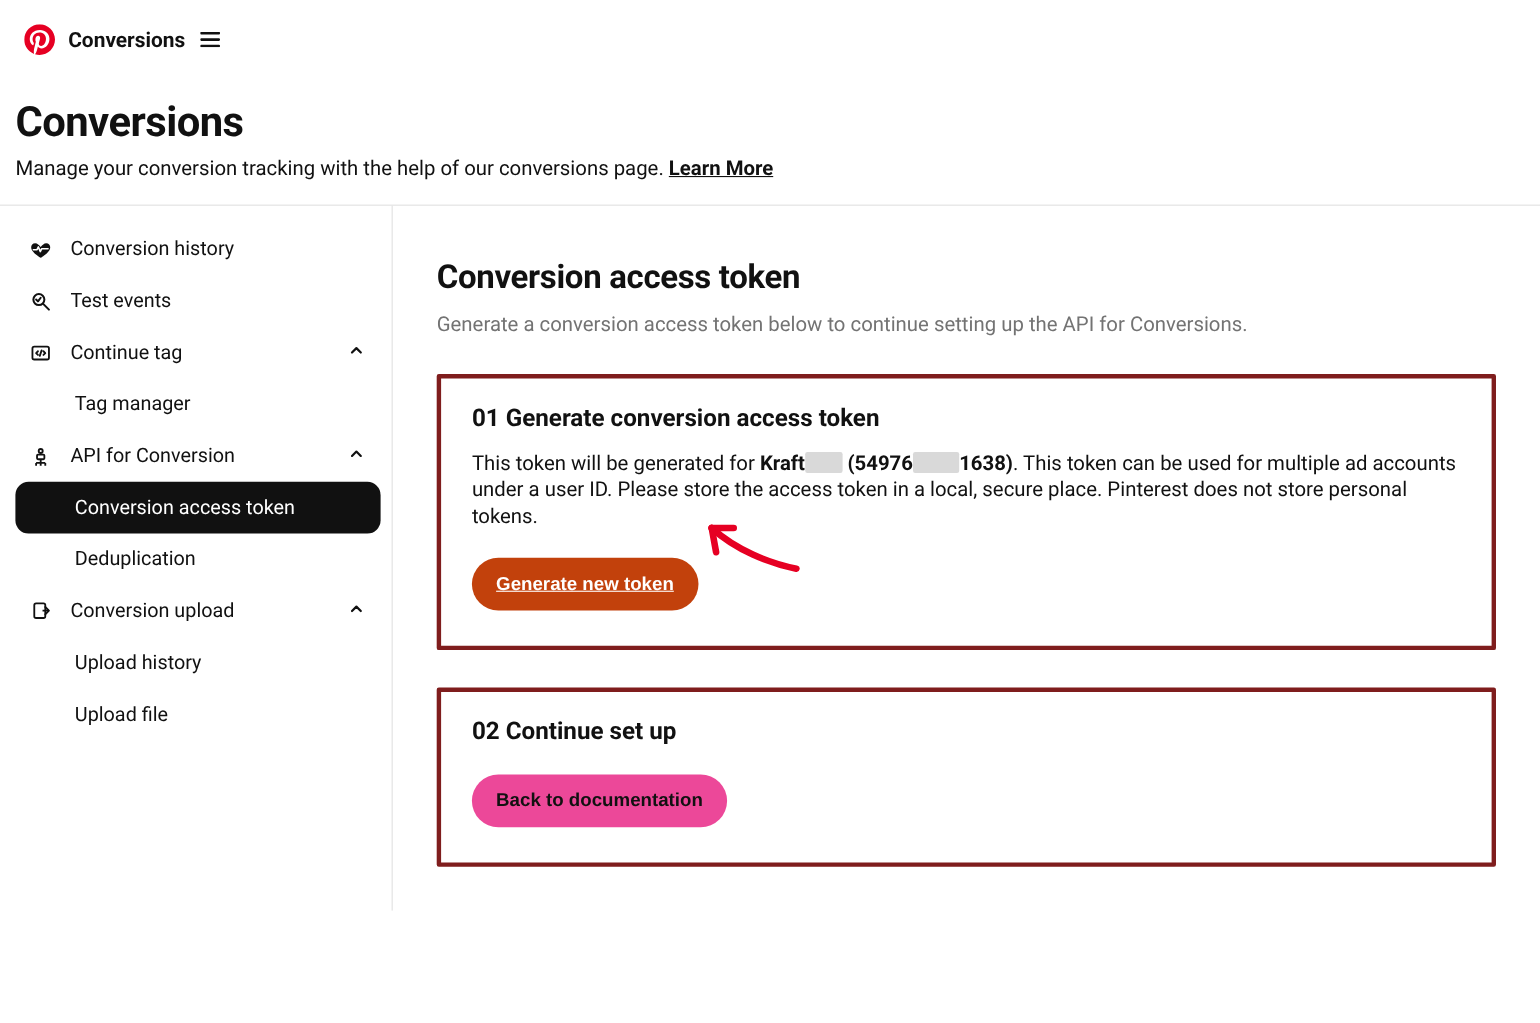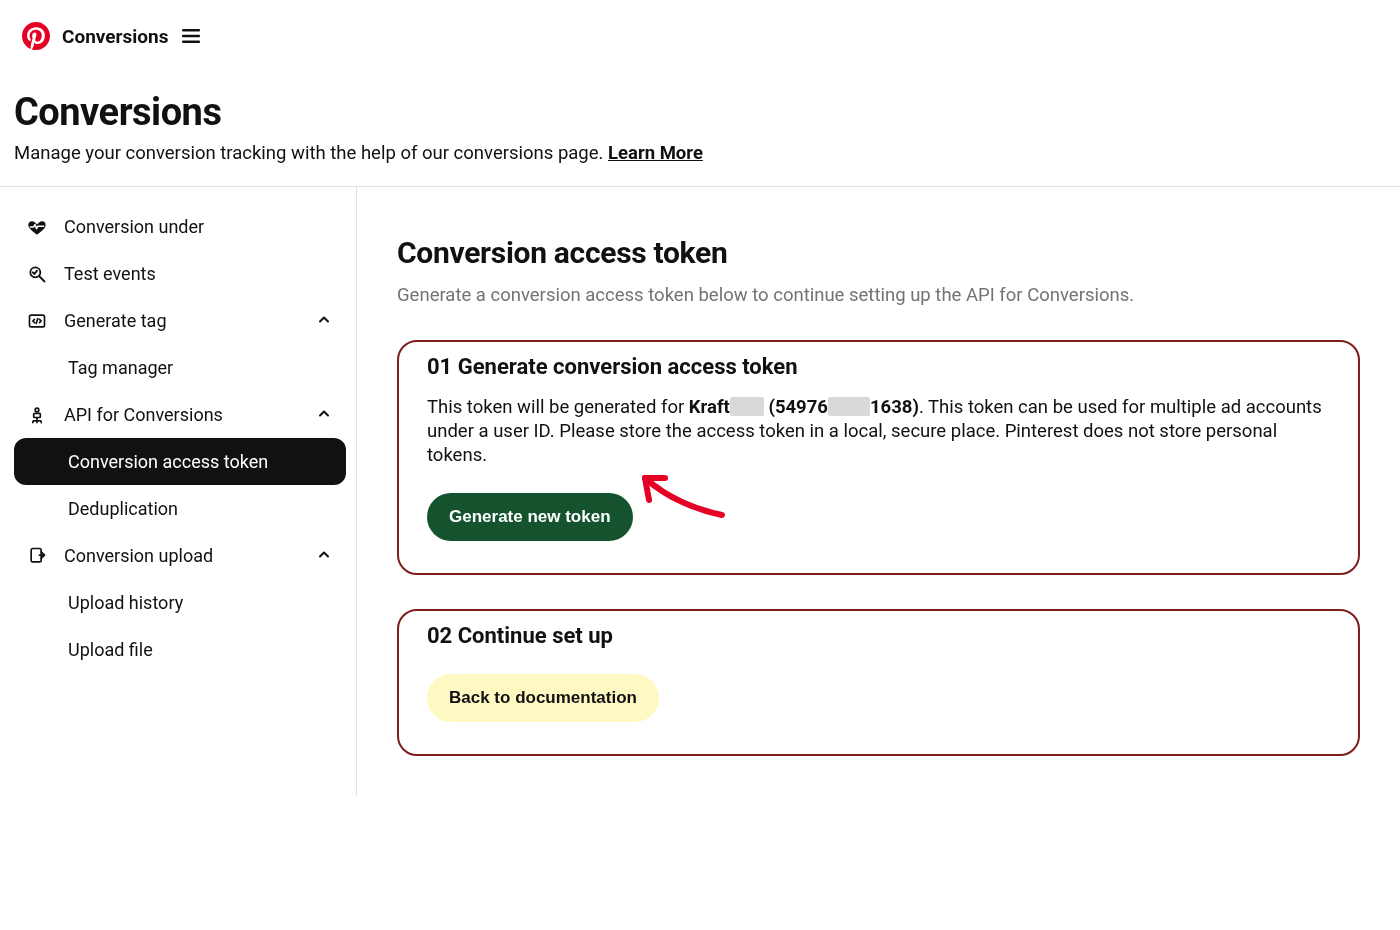--- a/index.html
+++ b/index.html
@@ -108,23 +108,23 @@
       font-weight: 700;
       letter-spacing: -0.3px;
     }
     .section-desc {
       font-size: 18.5px;
       margin-top: 14px;
       color: #737373;
     }
 
     .card {
-      border: 2px solid #7f1d1d;
-      border-radius: 20px;
-      padding: 12px 28px 32px 28px;
+      border: 4px solid #7f1d1d;
+      border-radius: 2px;
+      padding: 24px 28px 32px 28px;
       margin-top: 34px;
       position: relative;
     }
     .card-title {
       font-size: 22px;
       font-weight: 700;
     }
     .card-body {
       font-size: 18.5px;
       margin-top: 16px;
@@ -142,25 +142,26 @@
       display: inline-block;
       border: none;
       border-radius: 999px;
       padding: 14px 22px;
       font-size: 17px;
       font-weight: 600;
       cursor: pointer;
       margin-top: 26px;
     }
     .btn-primary {
-      background: #14532d;
+      background: #c2410c;
       color: #fff;
+      text-decoration: underline;
     }
     .btn-secondary {
-      background: #fef9c3;
+      background: #ec4899;
       color: #111;
     }
   </style>
 </head>
 <body>
 
 <div class="topbar">
   <span class="logo">
     <svg viewBox="0 0 24 24" fill="#E60023">
         <path d="M12 0C5.373 0 0 5.373 0 12c0 5.084 3.163 9.426 7.627 11.174-.105-.949-.2-2.405.042-3.441.218-.937 1.407-5.965 1.407-5.965s-.359-.719-.359-1.782c0-1.668.967-2.914 2.171-2.914 1.023 0 1.518.769 1.518 1.69 0 1.029-.655 2.568-.994 3.995-.283 1.194.599 2.169 1.777 2.169 2.133 0 3.772-2.249 3.772-5.495 0-2.873-2.064-4.882-5.012-4.882-3.414 0-5.418 2.561-5.418 5.207 0 1.031.397 2.138.893 2.738.098.119.112.224.083.345l-.333 1.36c-.053.22-.174.267-.402.161-1.499-.698-2.436-2.889-2.436-4.649 0-3.785 2.75-7.262 7.929-7.262 4.163 0 7.398 2.967 7.398 6.931 0 4.136-2.607 7.464-6.227 7.464-1.216 0-2.359-.631-2.75-1.378l-.748 2.853c-.271 1.043-1.002 2.35-1.492 3.146C9.57 23.812 10.763 24 12 24c6.627 0 12-5.373 12-12S18.627 0 12 0z"></path>
@@ -190,42 +191,42 @@
   <nav class="sidebar">
 
 
     <div class="nav-item">
       <span class="icon-slot">
         <svg width="20" height="20" viewBox="0 0 24 24" fill="#111">
             <path d="M12 21s-7-4.35-9.5-8.5C.5 9 2 5 6 5c2.5 0 4 2 6 4 2-2 3.5-4 6-4 4 0 5.5 4 3.5 7.5C19 16.65 12 21 12 21z"></path>
             <path d="M4 12h4l1.5-3 2 5 1.5-3H20" stroke="#fff" stroke-width="1.8" fill="none" stroke-linecap="round" stroke-linejoin="round"></path>
           </svg>
       </span>
-      <span>Conversion under</span>
+      <span>Conversion history</span>
     </div>
 
     <div class="nav-item">
       <span class="icon-slot">
         <svg width="20" height="20" viewBox="0 0 24 24" fill="none" stroke="#111" stroke-width="2.2">
             <circle cx="10" cy="10" r="6"></circle>
             <line x1="15" y1="15" x2="21" y2="21" stroke-linecap="round"></line>
             <path d="M7 10l2 2 3-4" stroke-linecap="round" stroke-linejoin="round"></path>
           </svg>
       </span>
       <span>Test events</span>
     </div>
 
     <div class="nav-item">
       <span class="icon-slot">
         <svg width="20" height="20" viewBox="0 0 24 24" fill="none" stroke="#111" stroke-width="2">
             <rect x="3" y="5" width="18" height="14" rx="2"></rect>
             <path d="M9 10l-2 2 2 2M15 10l2 2-2 2M13 9l-2 6" stroke-linecap="round" stroke-linejoin="round"></path>
           </svg>
       </span>
-      <span>Generate tag</span>
+      <span>Continue tag</span>
       <span class="chev">
         <svg width="16" height="16" viewBox="0 0 24 24" fill="none" stroke="#111" stroke-width="3" stroke-linecap="round" stroke-linejoin="round">
             <polyline points="6 15 12 9 18 15"></polyline>
           </svg>
       </span>
     </div>
 
     <div class="nav-item child">
       <span>Tag manager</span>
     </div>
@@ -235,21 +236,21 @@
         <svg width="20" height="20" viewBox="0 0 24 24" fill="none" stroke="#111" stroke-width="2">
             <circle cx="12" cy="6" r="2.2"></circle>
             <rect x="8" y="10" width="8" height="5" rx="1"></rect>
             <line x1="12" y1="15" x2="12" y2="19"></line>
             <line x1="7" y1="19" x2="17" y2="19"></line>
             <line x1="7" y1="19" x2="7" y2="22"></line>
             <line x1="12" y1="19" x2="12" y2="22"></line>
             <line x1="17" y1="19" x2="17" y2="22"></line>
           </svg>
       </span>
-      <span>API for Conversions</span>
+      <span>API for Conversion</span>
       <span class="chev">
         <svg width="16" height="16" viewBox="0 0 24 24" fill="none" stroke="#111" stroke-width="3" stroke-linecap="round" stroke-linejoin="round">
             <polyline points="6 15 12 9 18 15"></polyline>
           </svg>
       </span>
     </div>
 
     <div class="nav-item child active">
       <span>Conversion access token</span>
     </div>

